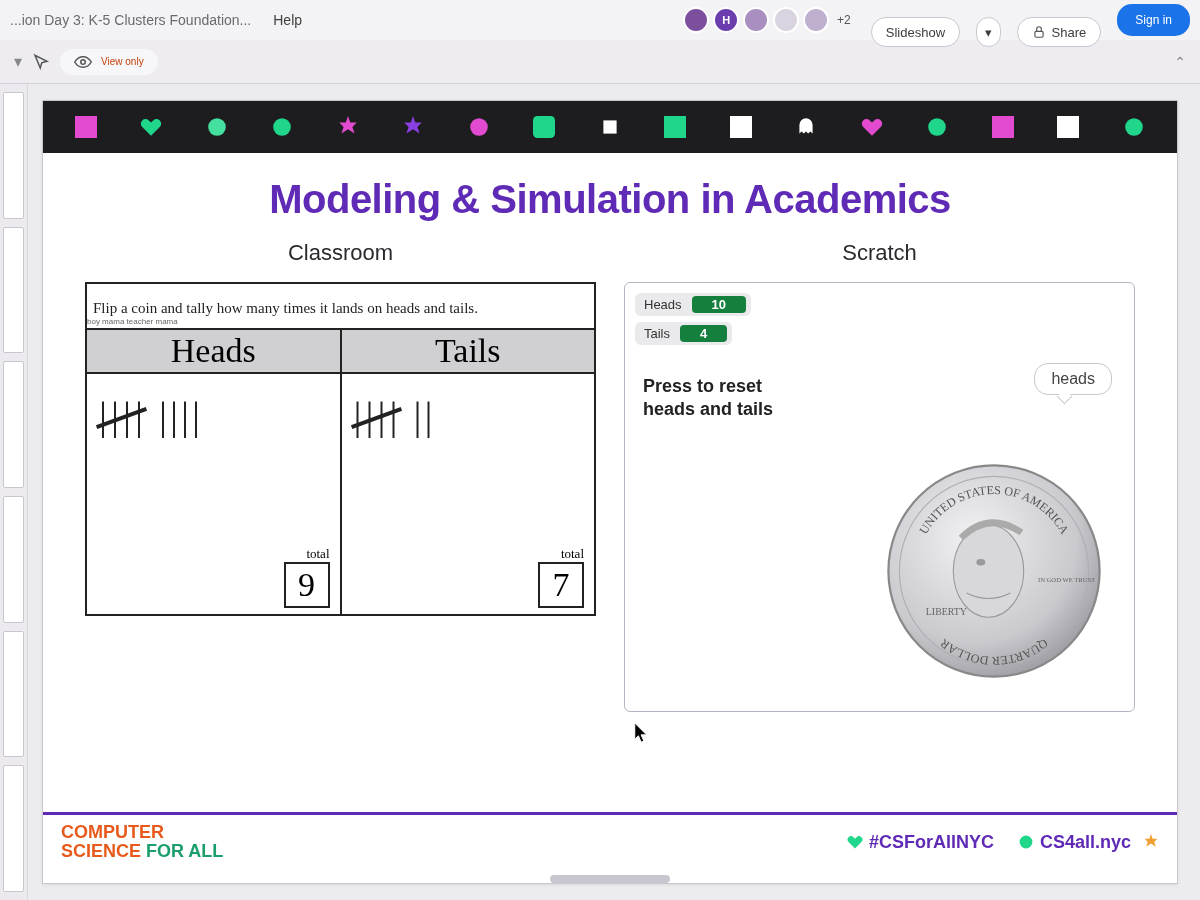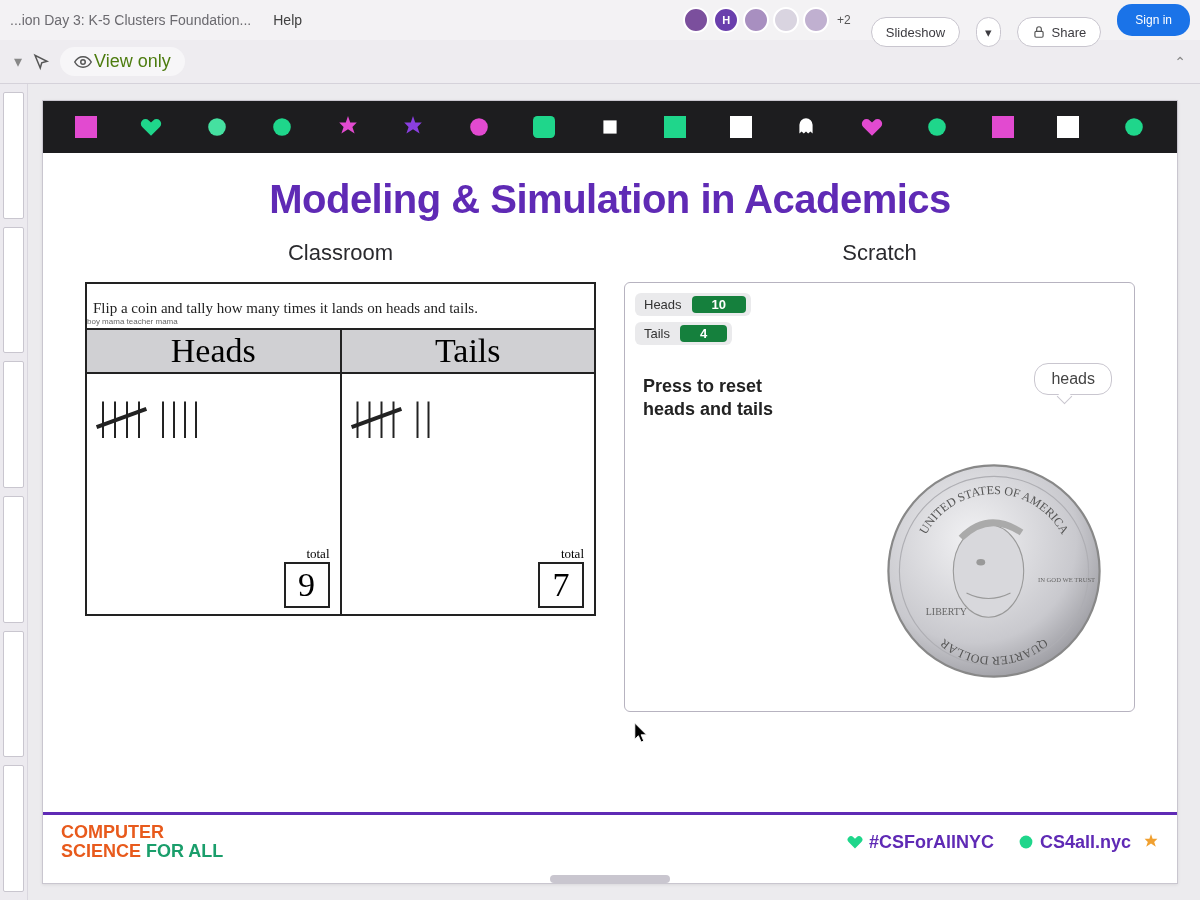--- a/index.html
+++ b/index.html
@@ -14,21 +14,21 @@
 .avatar.a2 { background: #6a3fad; }
 .avatar.a3 { background: #a88fc0; }
 .avatar.a4 { background: #d9d4e0; }
 .avatar.a5 { background: #c0b0d0; }
 .more-av { font-size: 12px; color: #555; padding: 0 4px; }
 .pill { border: 1px solid #c9c6cf; background: #fff; border-radius: 16px; height: 30px; display: flex; align-items: center; padding: 0 14px; font-size: 13px; color: #3c3b40; cursor: pointer; margin-top: 24px; }
 .pill.small { padding: 0 8px; }
 .signin { background: #1a73e8; color: #fff; border-radius: 15px; height: 32px; display: flex; align-items: center; padding: 0 18px; font-size: 12px; cursor: pointer; }
 .toolbar2 { height: 44px; display: flex; align-items: center; padding: 0 14px; background: #eeecf0; gap: 10px; border-bottom: 1px solid #d5d2da; }
 .pointer-ico { width: 18px; height: 18px; color: #555; }
-.viewonly { display: flex; align-items: center; gap: 2px; border-radius: 16px; padding: 4px 14px; background: #f7f6f8; font-size: 18px; color: #4d7c0f; }
+.viewonly { display: flex; align-items: center; gap: 9px; border-radius: 16px; padding: 4px 14px; background: #f7f6f8; font-size: 10px; color: #c2410c; }
 .eye-ico { width: 18px; height: 18px; }
 .expand-caret { margin-left: auto; color: #888; font-size: 14px; cursor: pointer; }
 .canvas-wrap { position: relative; height: calc(900px - 84px); background: #ecebee; display: flex; }
 .thumbstrip { width: 28px; background: #eceaef; border-right: 1px solid #dad7df; display: flex; flex-direction: column; gap: 8px; padding: 8px 3px; }
 .thumb { flex: 1; background: #fff; border: 1px solid #c9c6cf; border-radius: 2px; }
 .slide { margin: 16px 22px 16px 14px; flex: 1; background: #fff; border: 1px solid #c9c6cf; box-shadow: 0 1px 3px rgba(0,0,0,0.08); position: relative; display: flex; flex-direction: column; }
 .pixel-row { height: 52px; background: #1d1d1f; display: flex; align-items: center; justify-content: space-around; padding: 0 10px; }
 .pix { width: 22px; height: 22px; }
 .slide-title { font-size: 40px; font-weight: 700; color: #5f2ab5; text-align: center; margin-top: 24px; letter-spacing: -0.5px; }
 .columns { display: flex; gap: 28px; padding: 18px 42px 10px 42px; flex: 1; }

